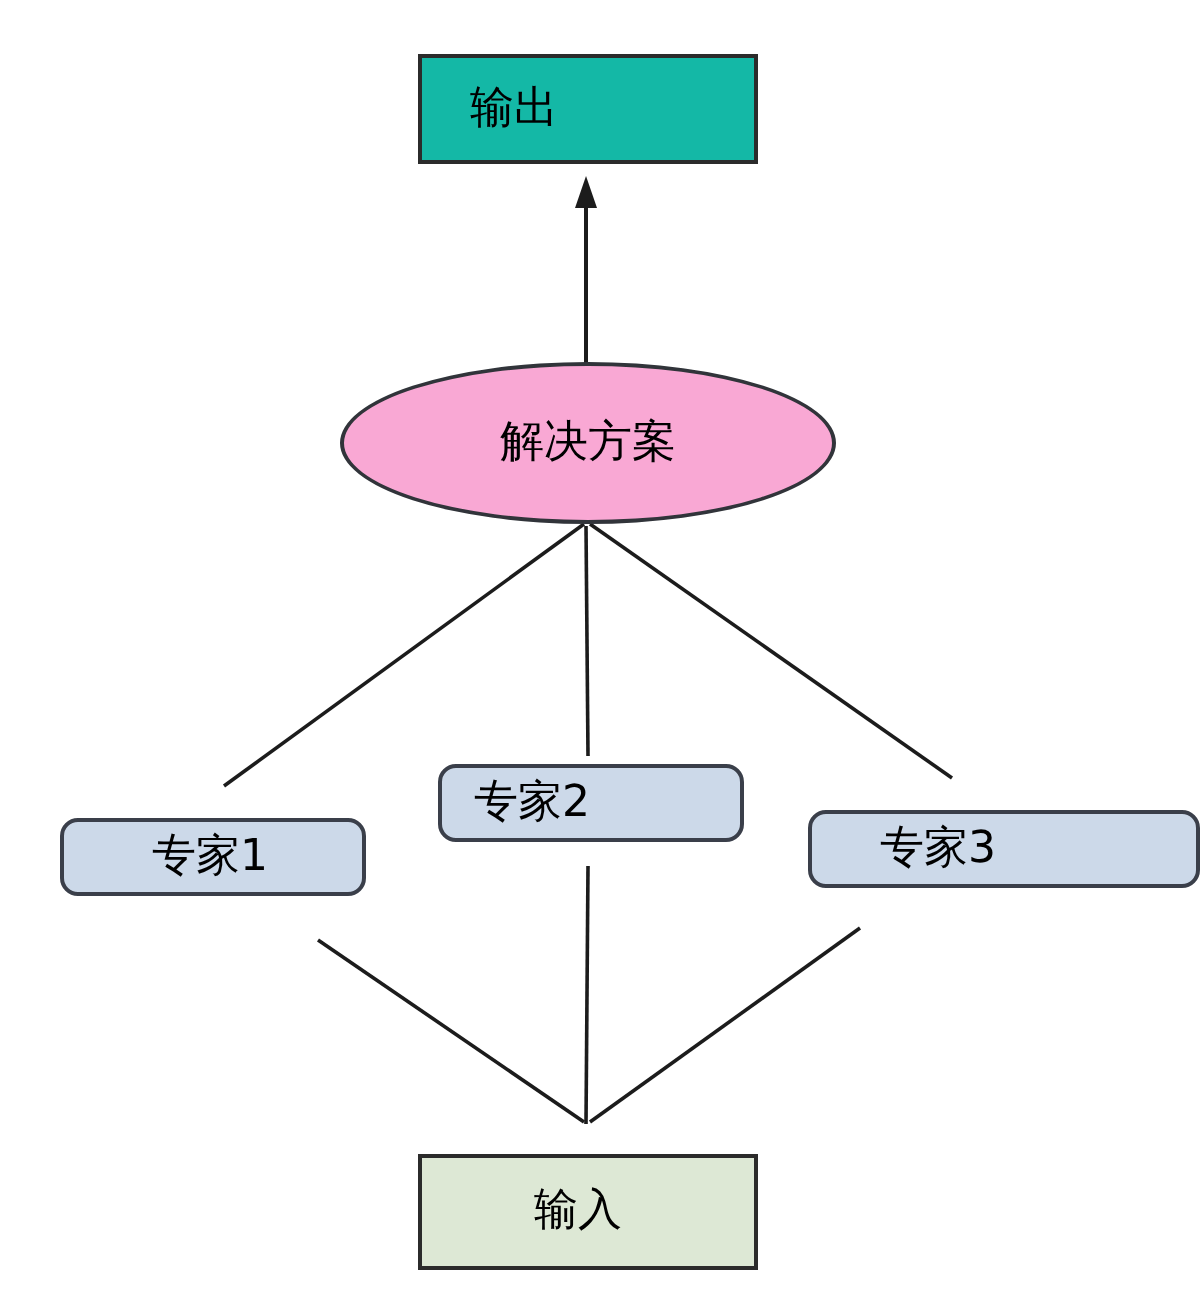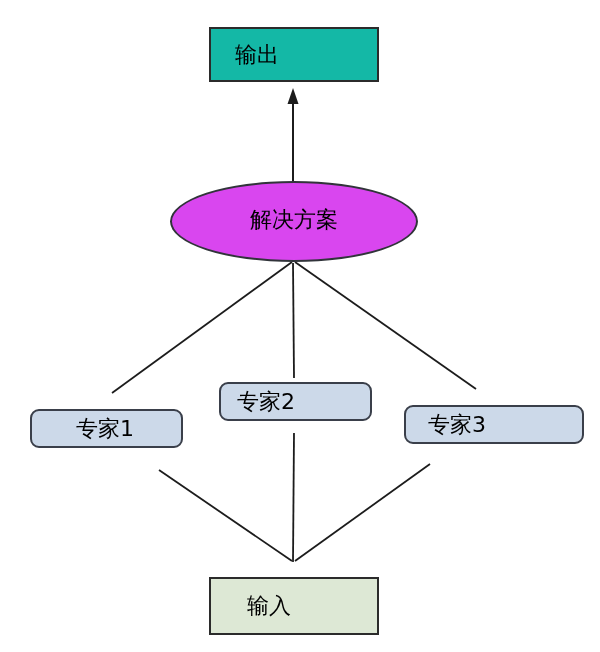--- a/index.html
+++ b/index.html
@@ -46,25 +46,24 @@
     justify-content: flex-start;
     padding-left: 24px;
   }
 
   
   #solution-ellipse {
     left: 170px;
     top: 181px;
     width: 248px;
     height: 81px;
-    background: #d946ef;
+    background: #f9a8d4;
     border: 2px solid #31343a;
     border-radius: 50%;
     justify-content: center;
-    font-family: Liberation Mono, monospace;
   }
 
   
   .expert-box {
     background: #ccd9e9;
     border: 2px solid #3a3f4a;
     border-radius: 9px;
     justify-content: flex-start;
     padding-left: 16px;
   }
@@ -77,35 +76,35 @@
   }
   #expert-2-box {
     left: 219px;
     top: 382px;
     width: 153px;
     height: 39px;
   }
   #expert-3-box {
     left: 404px;
     top: 405px;
-    width: 180px;
+    width: 196px;
     height: 39px;
-    padding-left: 22px;
+    padding-left: 34px;
   }
 
   
   #input-box {
     left: 209px;
     top: 577px;
     width: 170px;
     height: 58px;
     background: #dde8d5;
     border: 2px solid #2b2b2b;
     justify-content: flex-start;
-    padding-left: 36px;
+    padding-left: 56px;
   }
 </style>
 </head>
 <body>
 
 <svg id="canvas" viewBox="0 0 600 652" xmlns="http://www.w3.org/2000/svg">
 
   <g>
     <line x1="293" y1="182" x2="293" y2="99" stroke="#1c1c1c" stroke-width="2"></line>
     <polygon points="293,88 287.5,104 298.5,104" fill="#1c1c1c"></polygon>

